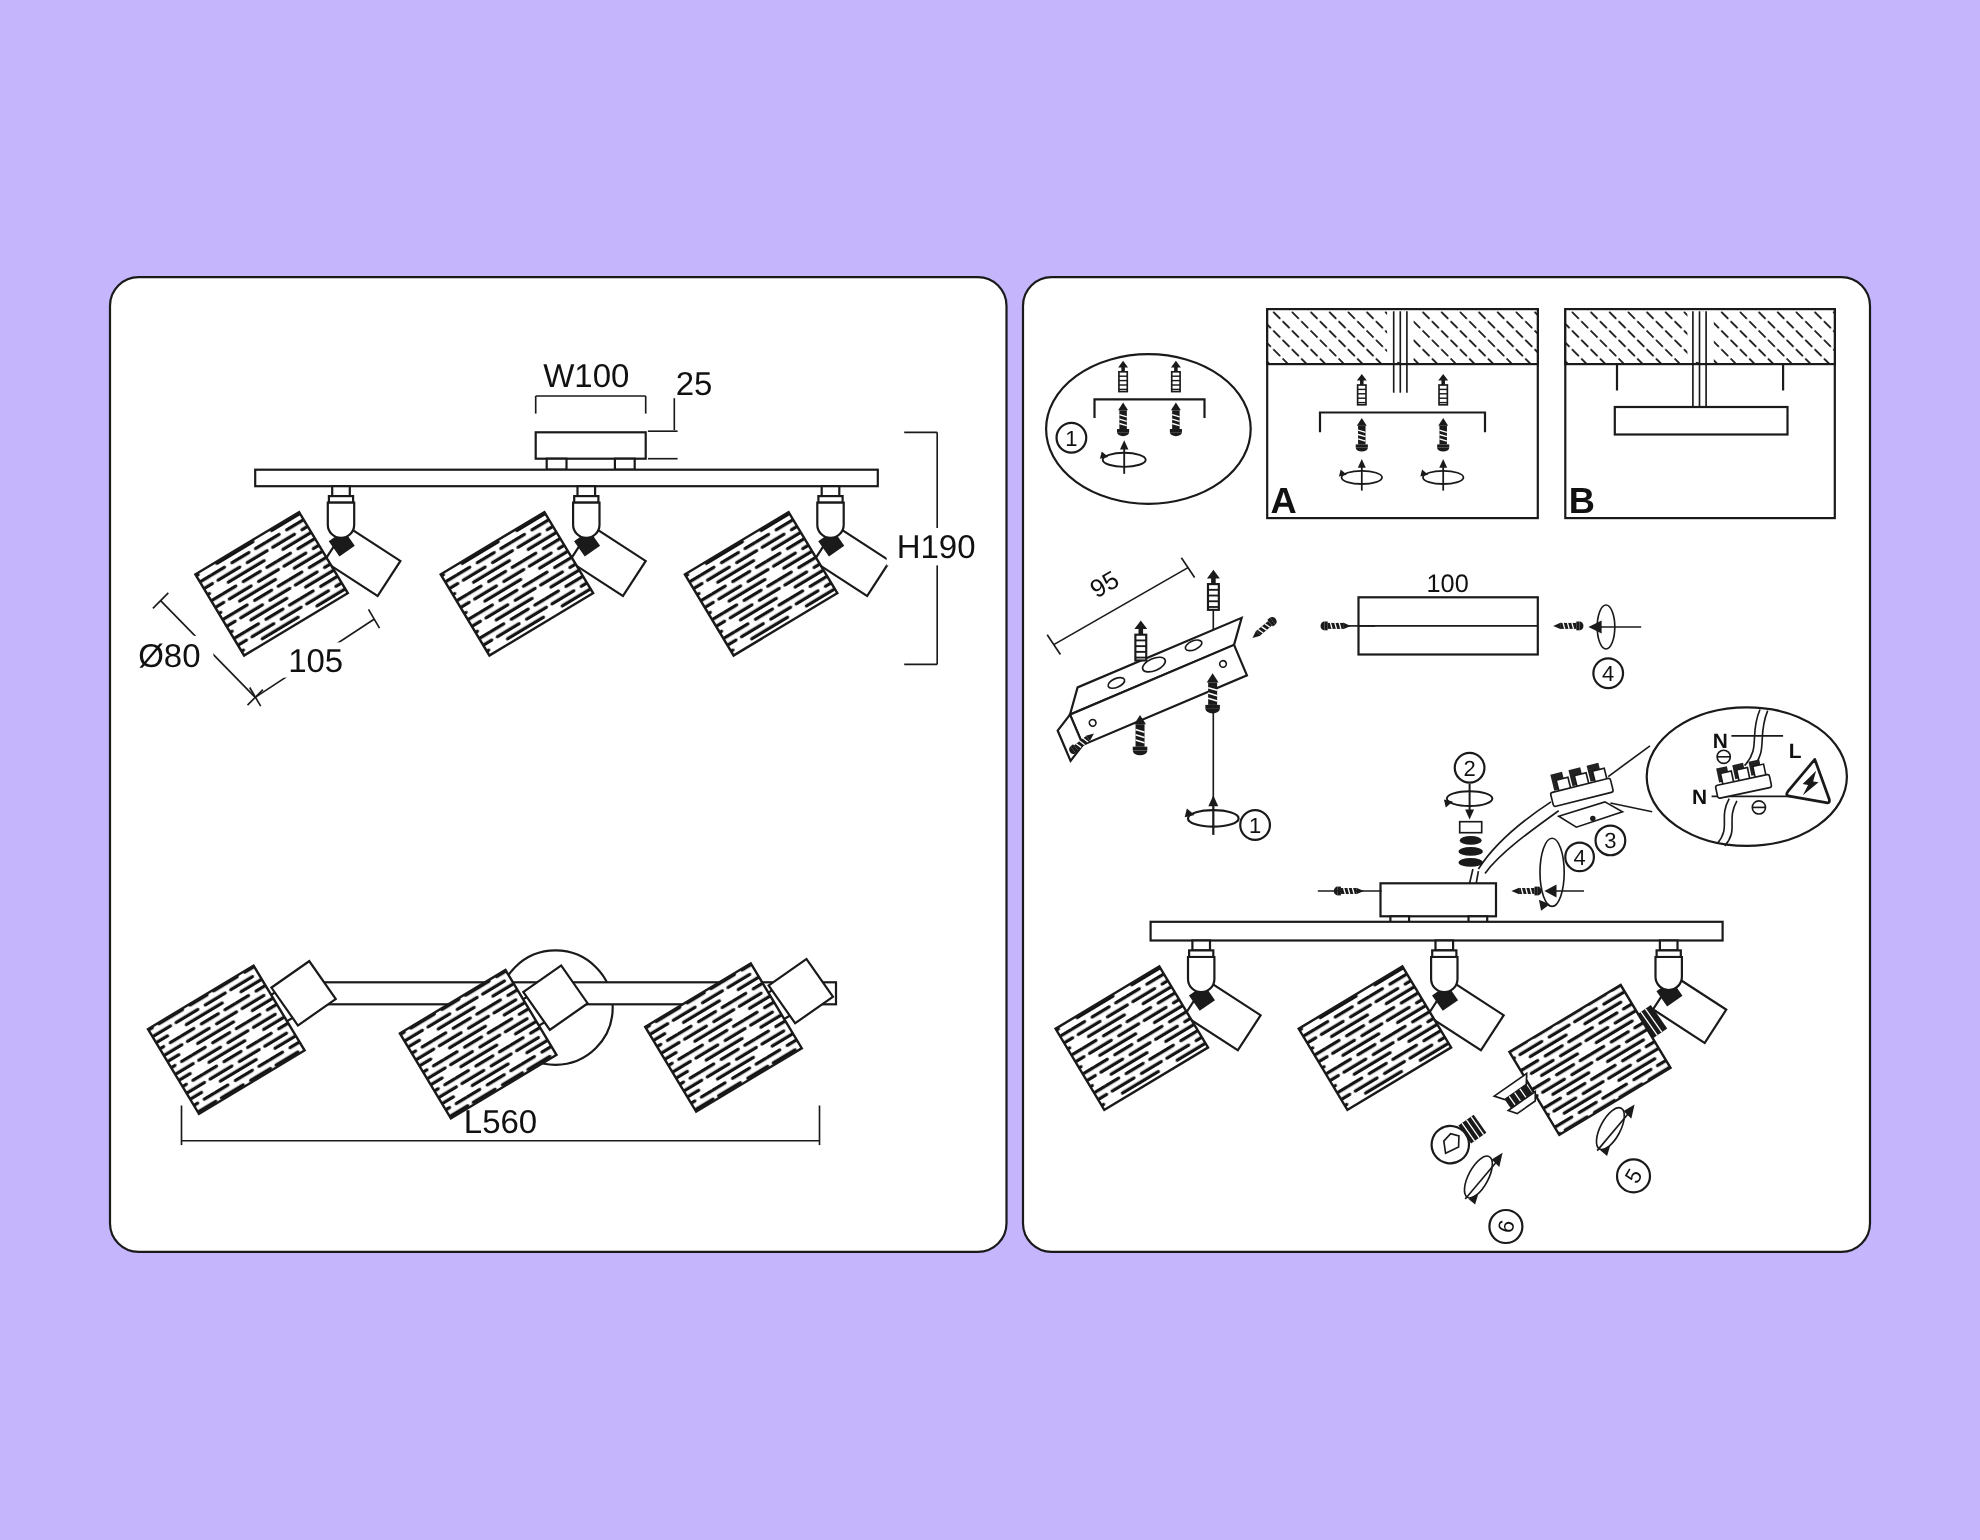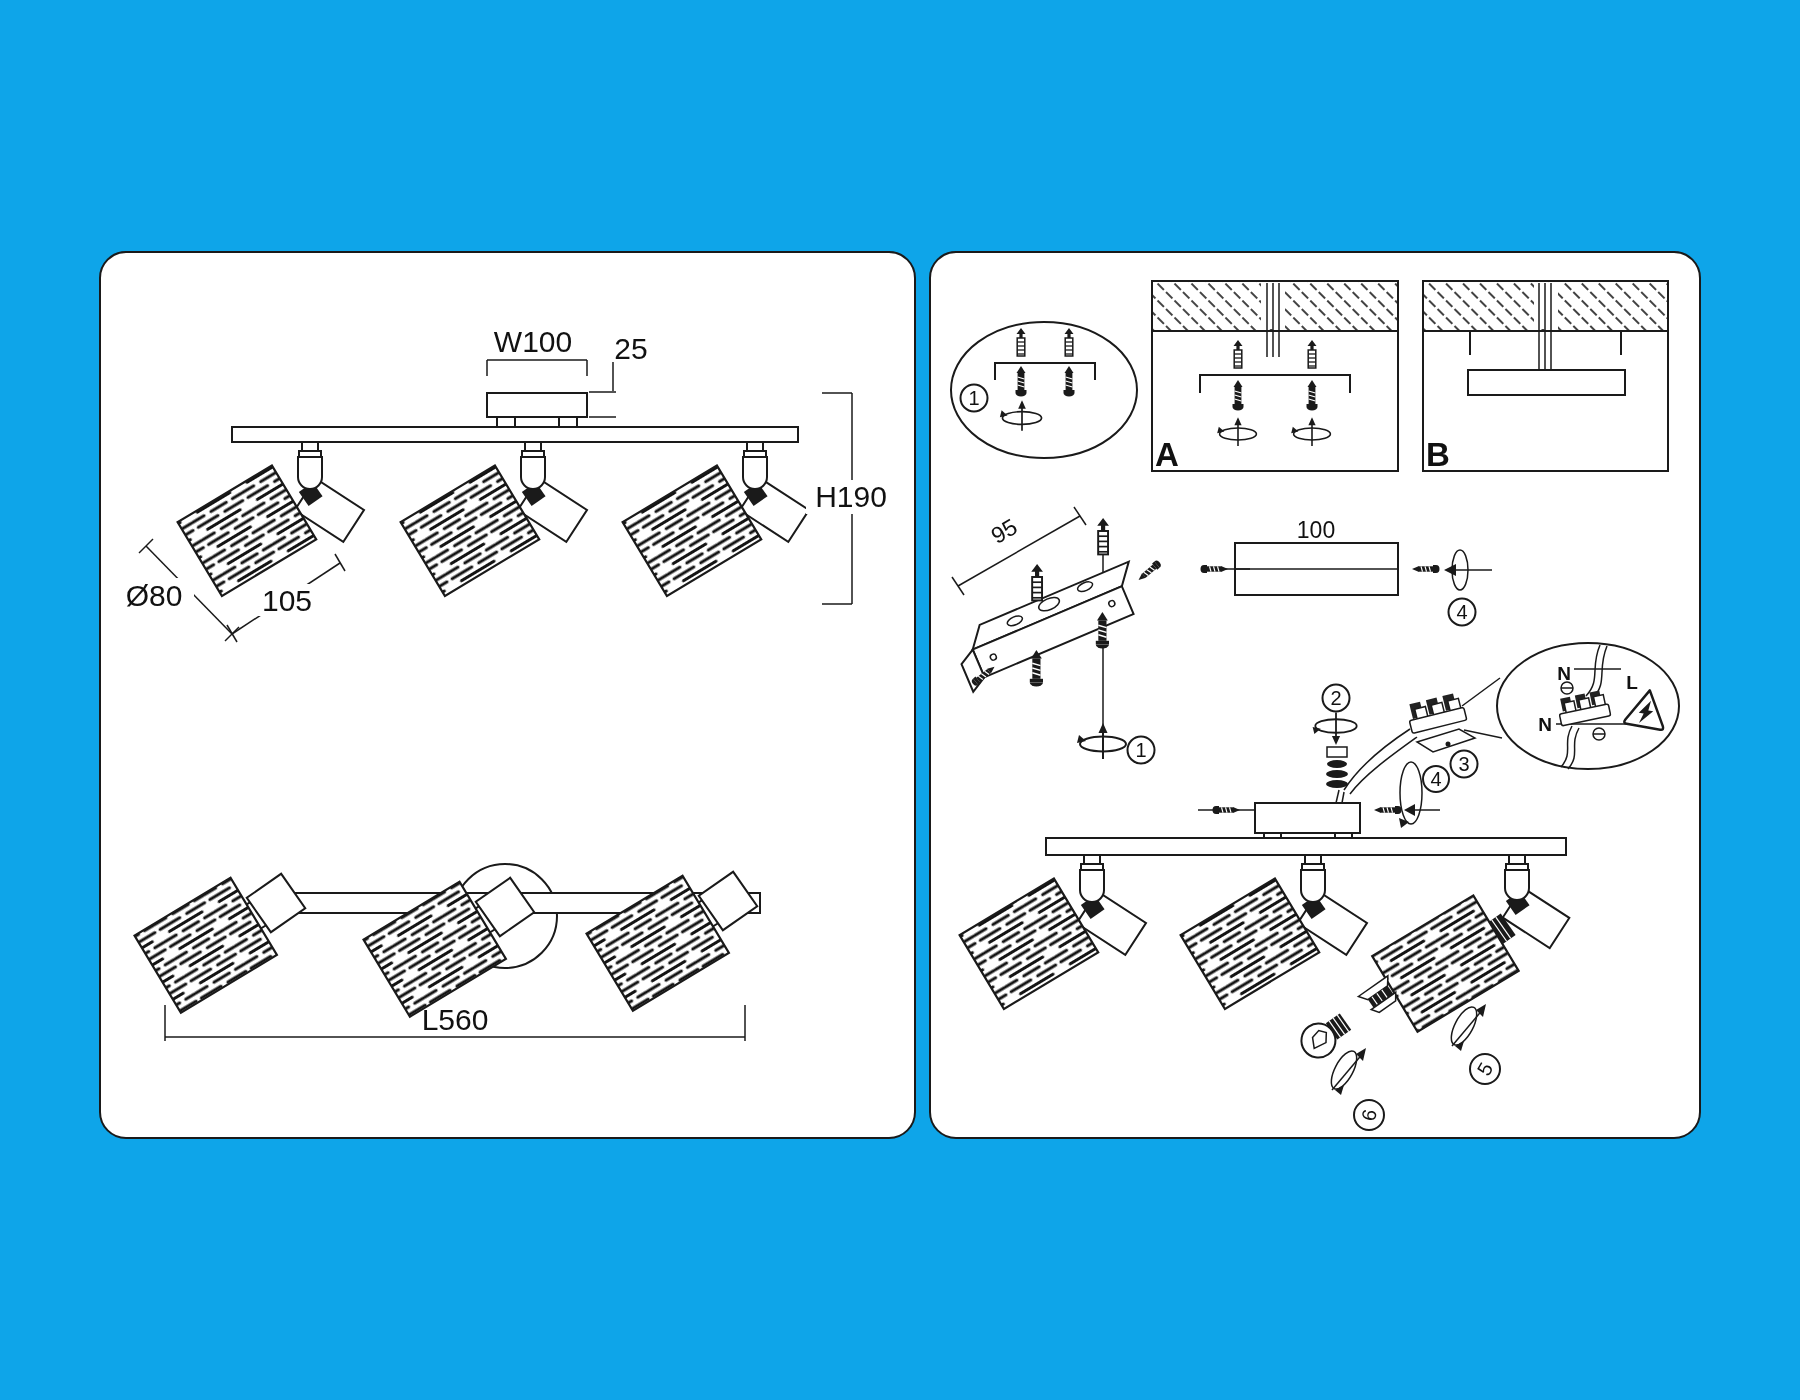--- a/index.html
+++ b/index.html
@@ -1,16 +1,16 @@
 <!DOCTYPE html>
 <html><head>
 <meta charset="utf-8">
 <style>
   html,body { margin:0; padding:0; background:#fff; }
-  #stage { position:relative; width:1800px; height:1400px; background:#0ea5e9; overflow:hidden; }
+  #stage { position:relative; width:1800px; height:1400px; background:#c4b5fd; overflow:hidden; }
   svg { display:block; }
   text { font-family:"Liberation Sans", sans-serif; fill:#111; }
   .ln  { fill:none; stroke:#1a1a1a; stroke-width:2; }
   .lnw { fill:#fff;  stroke:#1a1a1a; stroke-width:2; }
   .thin { stroke-width:1.5; }
   .wstripe { stroke:#fff; stroke-width:1.2; fill:none; }
   .dim   { font-size:30px; }
   .dimsm { font-size:23px; }
   .big   { font-size:33px; font-weight:bold; }
   .wlbl  { font-size:19px; font-weight:bold; }

